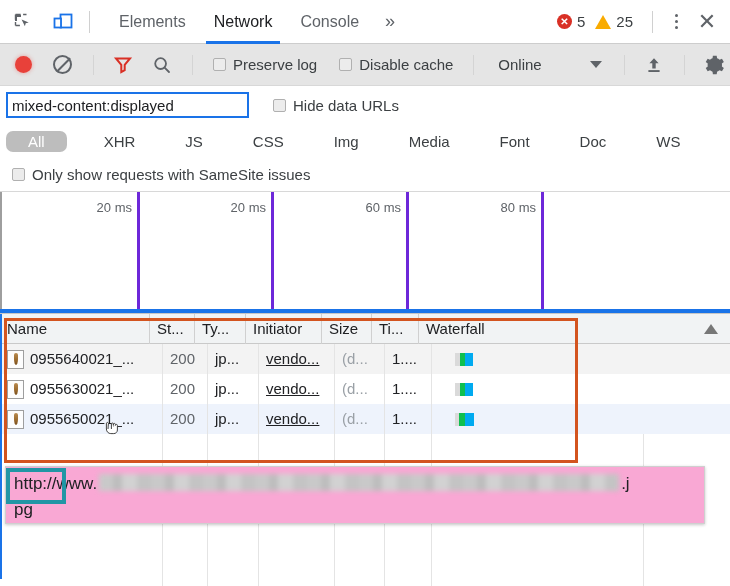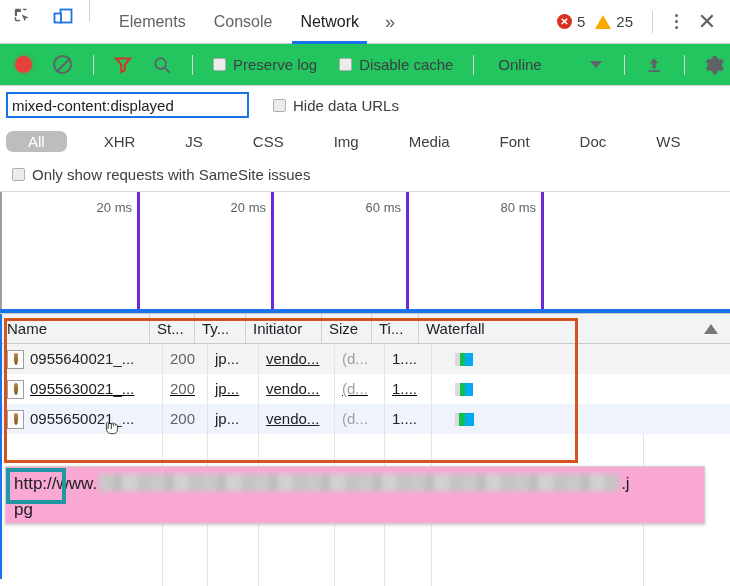--- a/index.html
+++ b/index.html
@@ -14,20 +14,21 @@
     width: 730px; height: 586px;
     background: #fff;
     -webkit-font-smoothing: antialiased;
   }
 
   
   .tabbar {
     position: relative;
     height: 44px;
     display: flex;
+    align-items: center;
     background: #fff;
     border-bottom: 1px solid #cdcdcd;
     box-sizing: border-box;
   }
   .tb-icon-btn {
     width: 34px; height: 34px;
     margin-left: 6px;
     display: flex; align-items: center; justify-content: center;
     cursor: pointer;
   }
@@ -96,21 +97,21 @@
     display: flex; align-items: center; justify-content: center;
     font-size: 22px; color: #5f6368; cursor: pointer;
     margin-left: 4px;
   }
 
   
   .nettoolbar {
     height: 42px;
     display: flex; align-items: center;
     border-bottom: 1px solid #d8d8d8;
-    background: #22c55e;
+    background: #e5e5e5;
     box-sizing: border-box;
     padding-left: 8px;
     gap: 8px;
   }
   .rec-dot {
     width: 17px; height: 17px; border-radius: 50%;
     background: #e8413a;
     box-shadow: 0 0 4px rgba(232,65,58,.45);
     cursor: pointer;
   }
@@ -250,21 +251,21 @@
     border-bottom: 10px solid #777;
   }
   .trow {
     display: flex;
     height: 30px;
     align-items: center;
     box-sizing: border-box;
     cursor: pointer;
   }
   .trow.odd { background: #f3f3f3; }
-  .trow.even { background: #fff; text-decoration: underline; }
+  .trow.even { background: #fff; }
   .trow.hl { background: #eef3fc; }
   .td {
     font-size: 15px; color: #202124;
     padding-left: 7px;
     height: 30px; line-height: 30px;
     border-right: 1px solid #e4e4e4;
     box-sizing: border-box;
     overflow: hidden; white-space: nowrap;
     display: flex; align-items: center;
   }
@@ -358,25 +359,25 @@
       <svg width="22" height="20" viewBox="0 0 22 20">
         <rect x="8.5" y="2.5" width="11" height="13" fill="#fff" stroke="#1a73e8" stroke-width="1.8"></rect>
         <rect x="2.5" y="6.5" width="6.5" height="9" fill="#fff" stroke="#1a73e8" stroke-width="1.8"></rect>
       </svg>
     </div>
     <div class="vsep"></div>
     <div class="tabs">
       <div class="tab">
           <span>Elements</span>
         </div>
+      <div class="tab active">
+          <span>Network</span>
+        </div>
       <div class="tab">
           <span>Console</span>
-        </div>
-      <div class="tab active">
-          <span>Network</span>
         </div>
       <div class="tab-more">»</div>
     </div>
     <div class="tb-right">
       <div class="badge">
         <span class="err-dot">✕</span>
         <span class="cnt">5</span>
       </div>
       <div class="badge">
         <span class="warn-tri"></span>

